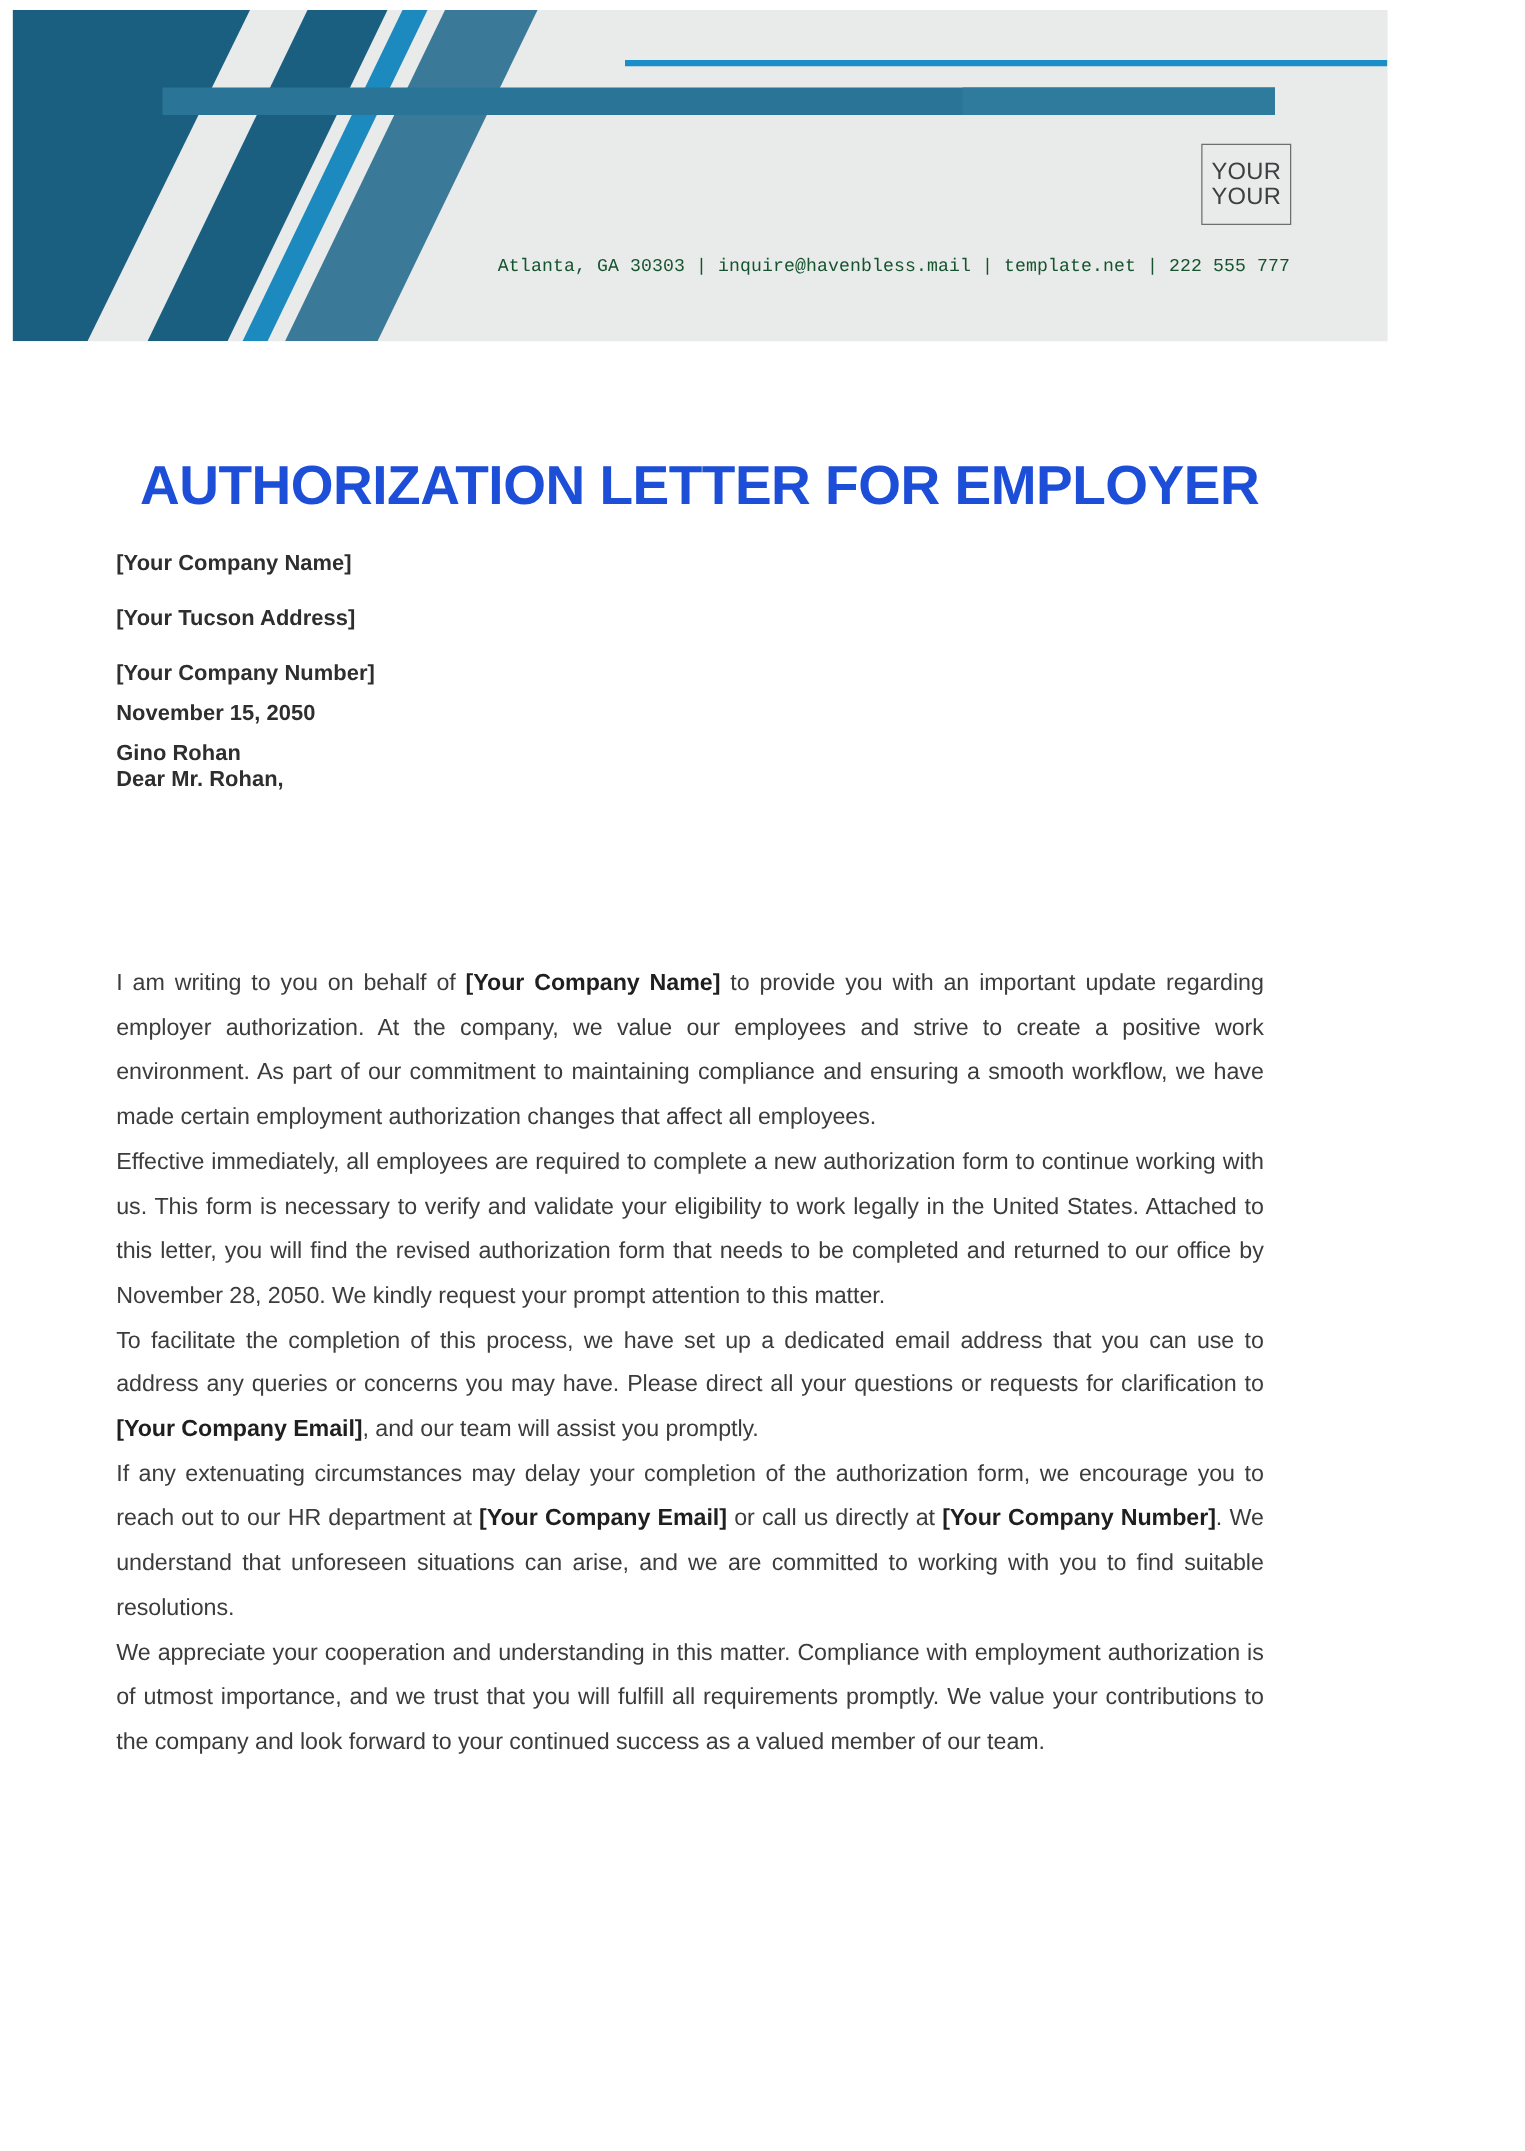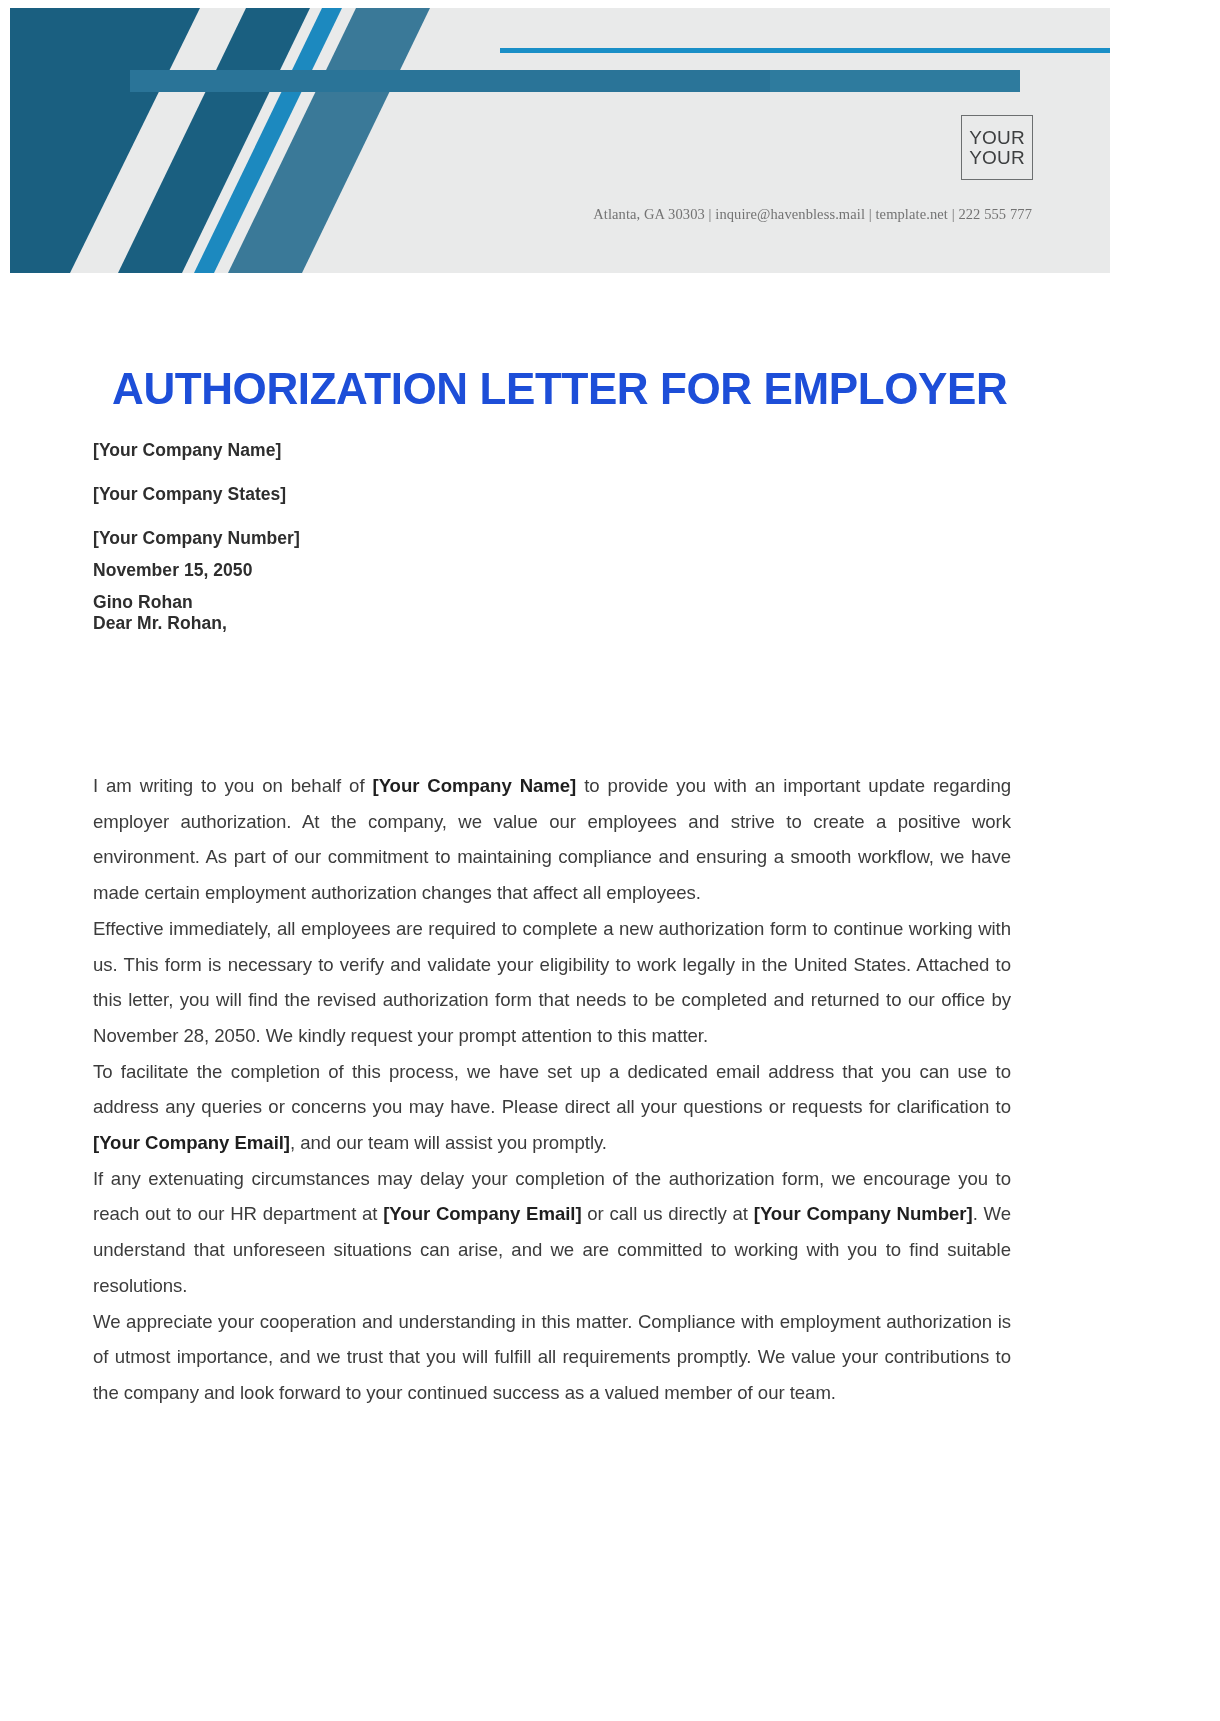--- a/index.html
+++ b/index.html
@@ -63,24 +63,24 @@
     letter-spacing: 0.2px;
     color: #3d3f40;
     font-family: "Liberation Sans", sans-serif;
   }
 
   .contact-line {
     position: absolute;
     right: 78px;
     top: 198px;
     font-size: 14.5px;
-    color: #737373;
+    color: #14532d;
     letter-spacing: 0.1px;
     white-space: nowrap;
-    font-family: Liberation Serif, serif;
+    font-family: Liberation Mono, monospace;
   }
 
   
   .doc-title {
     position: absolute;
     left: 112px;
     top: 364px;
     font-size: 44px;
     font-weight: bold;
     letter-spacing: -0.4px;
@@ -160,21 +160,21 @@
       <span>YOUR</span>
     </div>
 
     <div class="contact-line">Atlanta, GA 30303 | inquire@havenbless.mail | template.net | 222 555 777</div>
   </div>
 
   <div class="doc-title">AUTHORIZATION LETTER FOR EMPLOYER</div>
 
   <div class="addr-block">
     <div class="addr-line addr-gap-lg">[Your Company Name]</div>
-    <div class="addr-line addr-gap-lg">[Your Company States]</div>
+    <div class="addr-line addr-gap-lg">[Your Tucson Address]</div>
     <div class="addr-line addr-gap-sm">[Your Company Number]</div>
     <div class="addr-line addr-gap-sm">November 15, 2050</div>
     <div class="addr-line addr-gap-md">Gino Rohan</div>
     <div class="addr-line">Dear Mr. Rohan,</div>
   </div>
 
   <div class="body-block">
 
     <p><span>I am writing to you on behalf of </span><b>[Your Company Name]</b><span> to provide you with an important update regarding employer authorization. At the company, we value our employees and strive to create a positive work environment. As part of our commitment to maintaining compliance and ensuring a smooth workflow, we have made certain employment authorization changes that affect all employees.</span></p>
 

